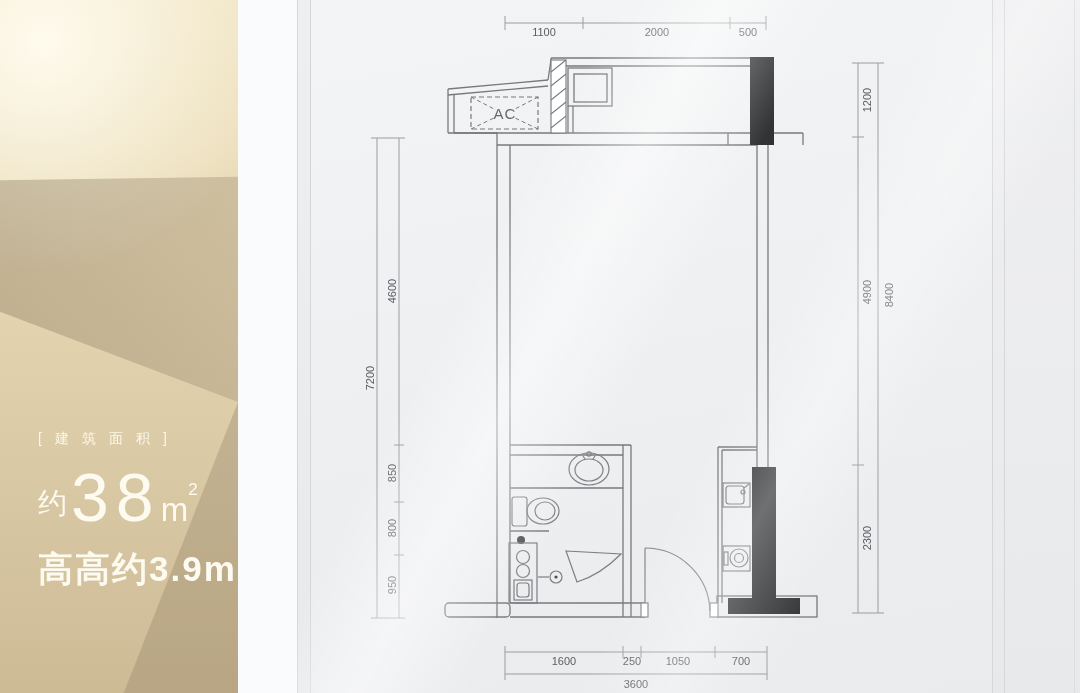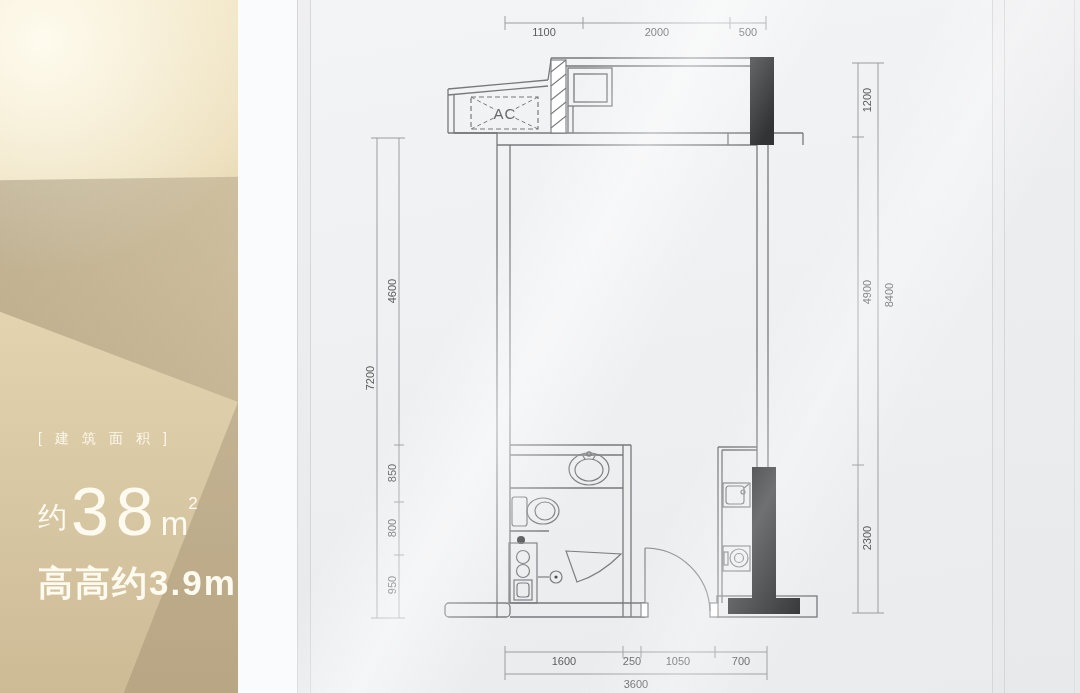--- a/index.html
+++ b/index.html
@@ -32,21 +32,21 @@
   .facet.f1{
     clip-path:polygon(0 26%,100% 25.5%,100% 58%,0 45%);
     background:linear-gradient(100deg,rgba(134,118,92,.40),rgba(152,136,108,.30));
   }
   .facet.f2{
     clip-path:polygon(52% 100%,100% 58%,100% 100%);
     background:rgba(128,112,86,.28);
   }
   .panel-text{position:absolute;left:38px;top:430px;width:180px;color:#fdfaf0;}
   .area-tag{font-size:14px;letter-spacing:13px;opacity:.95;white-space:nowrap;}
-  .area-line{margin-top:24px;white-space:nowrap;}
+  .area-line{margin-top:10px;white-space:nowrap;}
   .area-approx{font-size:29px;font-weight:400;vertical-align:8px;letter-spacing:2px;}
   .area-value{font-size:68px;font-weight:300;letter-spacing:7px;margin-left:2px;}
   .area-unit{font-size:33px;font-weight:300;}
   .area-exp{font-size:17px;vertical-align:26px;}
   .height-line{margin-top:10px;font-size:35px;font-weight:700;letter-spacing:2px;white-space:nowrap;}
   
   svg{position:absolute;left:0;top:0;}
   svg text{font-family:"Liberation Sans",sans-serif;}
   .dim-label{font-size:11px;fill:#5a5d60;}
   .ac-label{font-size:15px;fill:#66696c;letter-spacing:1px;}

